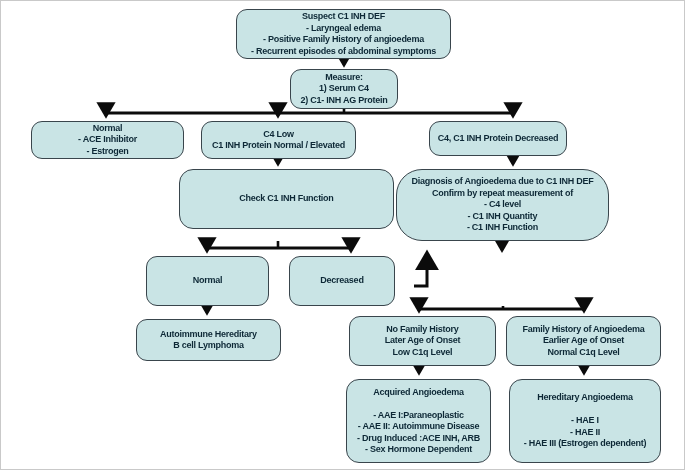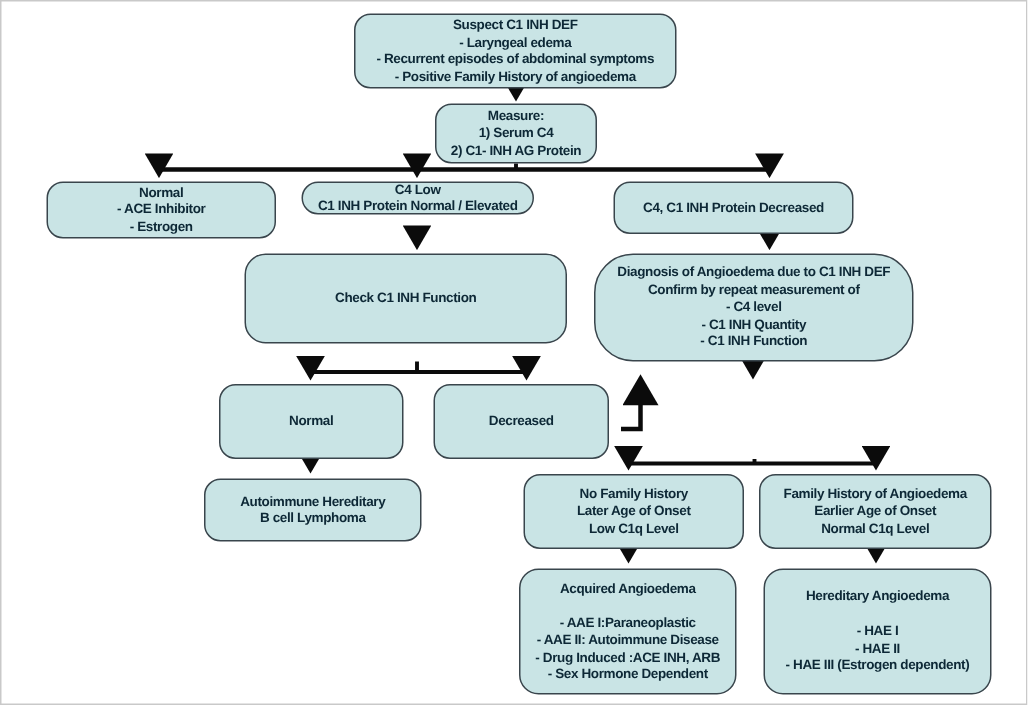--- a/index.html
+++ b/index.html
@@ -70,62 +70,62 @@
     <path d="M418 308 V310" stroke="#0b0b0b" stroke-width="2.4" fill="none" marker-end="url(#arr)"></path>
     <path d="M583 308 V310" stroke="#0b0b0b" stroke-width="2.4" fill="none" marker-end="url(#arr)"></path>
 
     <path d="M418 365 V372" stroke="#0b0b0b" stroke-width="2.4" fill="none" marker-end="url(#arr)"></path>
     <path d="M583 365 V372" stroke="#0b0b0b" stroke-width="2.4" fill="none" marker-end="url(#arr)"></path>
   </svg>
 
   <div class="box" style="left:235px;top:8px;width:215px;height:50px">
       <div class="bl">Suspect C1 INH DEF</div>
       <div class="bl">- Laryngeal edema</div>
+      <div class="bl">- Positive Family History of angioedema</div>
       <div class="bl">- Recurrent episodes of abdominal symptoms</div>
-      <div class="bl">- Positive Family History of angioedema</div>
     </div>
 
   <div class="box" style="left:289px;top:68px;width:108px;height:40px">
       <div class="bl">Measure:</div>
       <div class="bl">1) Serum C4</div>
       <div class="bl">2) C1- INH AG Protein</div>
     </div>
 
   <div class="box" style="left:30px;top:120px;width:153px;height:38px">
       <div class="bl">Normal</div>
       <div class="bl">- ACE Inhibitor</div>
       <div class="bl">- Estrogen</div>
     </div>
 
-  <div class="box" style="left:200px;top:120px;width:155px;height:22px">
+  <div class="box" style="left:200px;top:120px;width:155px;height:38px">
       <div class="bl">C4 Low</div>
       <div class="bl">C1 INH Protein Normal / Elevated</div>
     </div>
 
-  <div class="box" style="left:408px;top:120px;width:160px;height:35px">
+  <div class="box" style="left:428px;top:120px;width:138px;height:35px">
       <div class="bl">C4, C1 INH Protein Decreased</div>
     </div>
 
-  <div class="box" style="left:162px;top:168px;width:215px;height:60px;border-radius:14px">
+  <div class="box" style="left:178px;top:168px;width:215px;height:60px;border-radius:14px">
       <div class="bl">Check C1 INH Function</div>
     </div>
 
   <div class="box" style="left:395px;top:168px;width:213px;height:72px;border-radius:26px">
       <div class="bl">Diagnosis of Angioedema due to C1 INH DEF</div>
       <div class="bl">Confirm by repeat measurement of</div>
       <div class="bl">- C4 level</div>
       <div class="bl">- C1 INH Quantity</div>
       <div class="bl">- C1 INH Function</div>
     </div>
 
   <div class="box" style="left:145px;top:255px;width:123px;height:50px">
       <div class="bl">Normal</div>
     </div>
 
-  <div class="box" style="left:288px;top:255px;width:117px;height:50px">
+  <div class="box" style="left:288px;top:255px;width:106px;height:50px">
       <div class="bl">Decreased</div>
     </div>
 
 
   <div class="box" style="left:135px;top:318px;width:145px;height:42px">
       <div class="bl">Autoimmune Hereditary</div>
       <div class="bl">B cell Lymphoma</div>
     </div>
 
   <div class="box" style="left:348px;top:315px;width:147px;height:50px">

